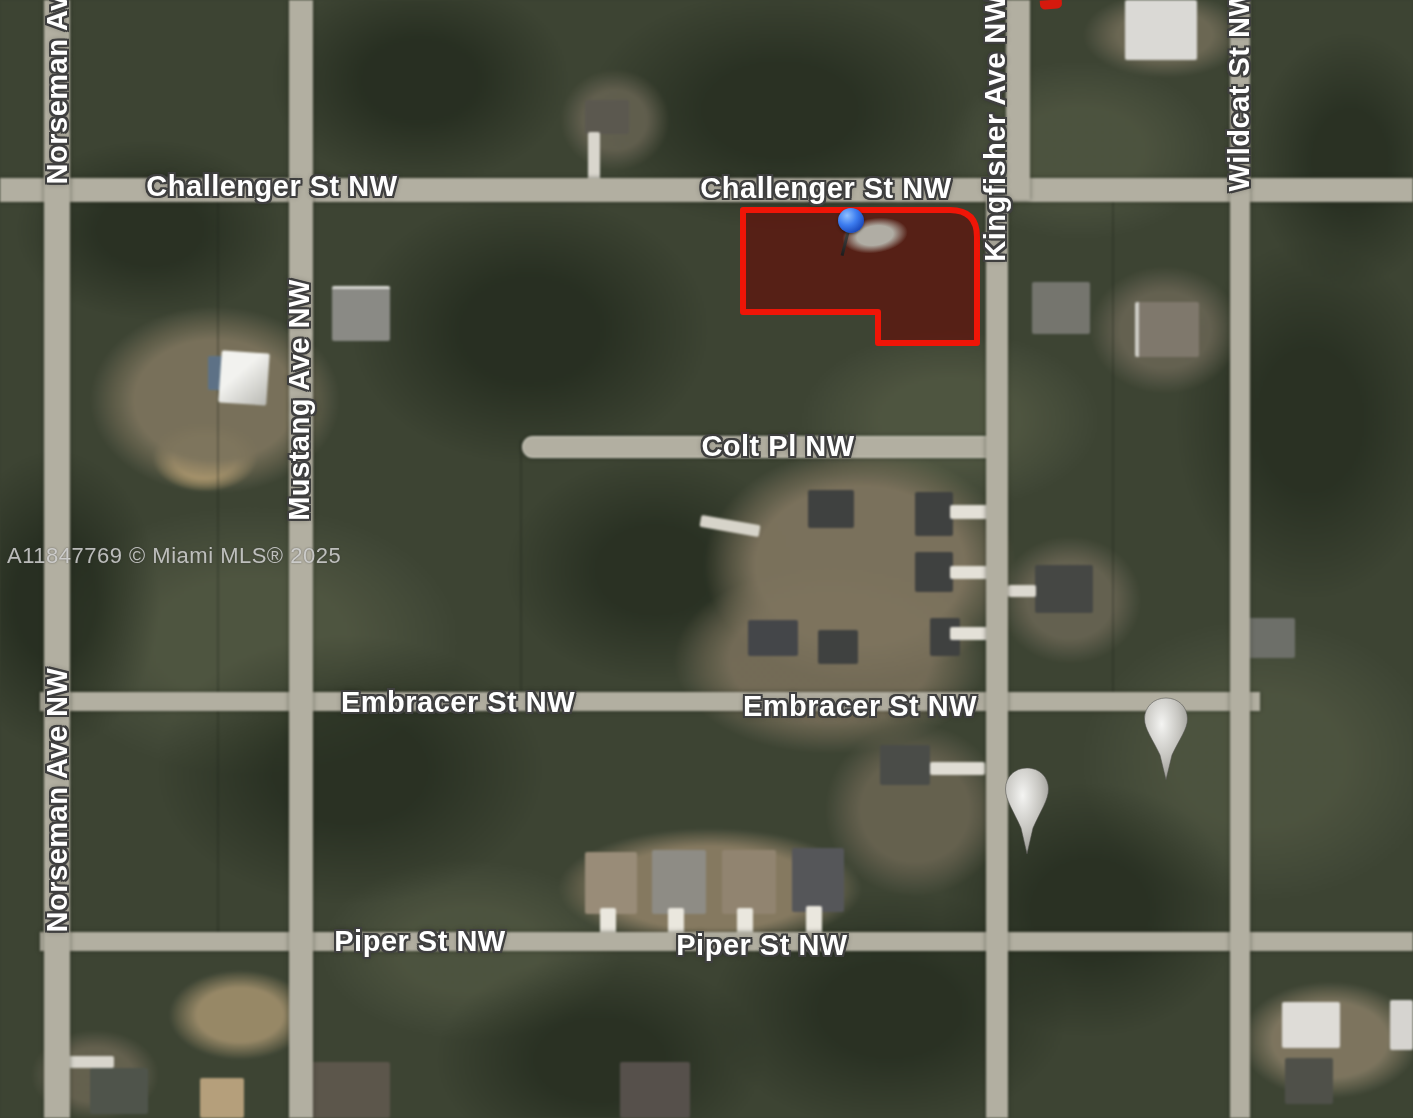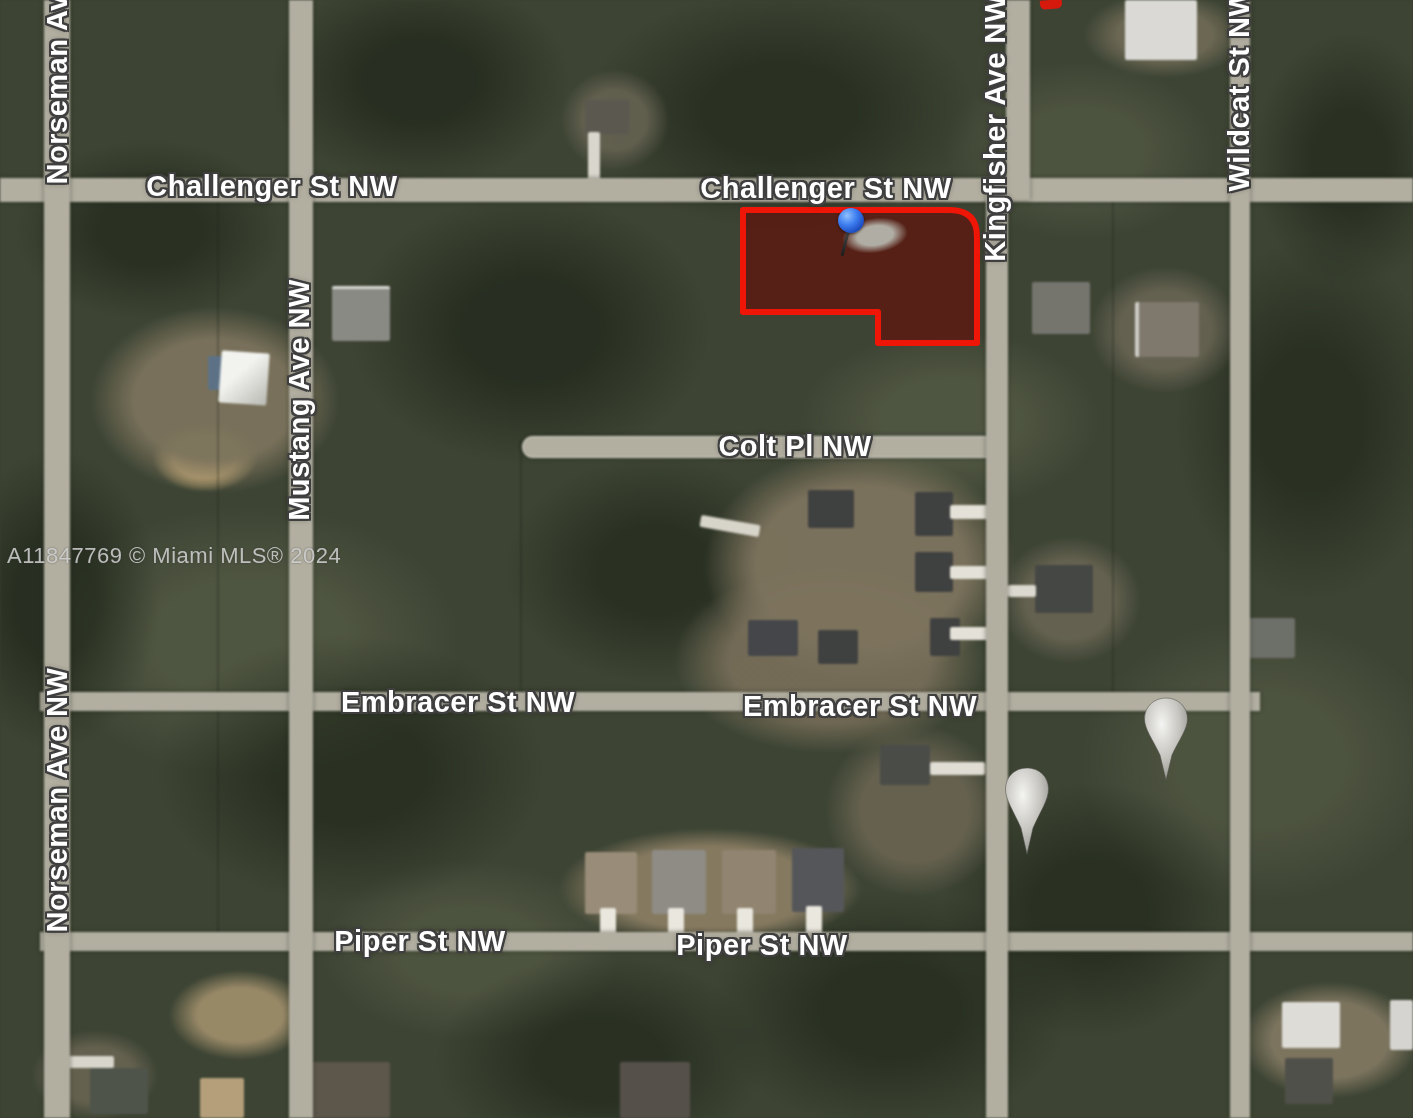--- a/index.html
+++ b/index.html
@@ -191,25 +191,25 @@
           <stop offset="100%" stop-color="#8e8d88"></stop>
       </radialGradient>
     </defs>
     <path d="M23 2 C35.5 2 44.5 11 44.5 23 C44.5 33 36.5 43 29 59 L23 84 L17 59 C9.5 43 1.5 33 1.5 23 C1.5 11 10.5 2 23 2 Z" fill="url(#bg2)" stroke="rgba(80,80,76,0.55)" stroke-width="1"></path>
   </svg>
 
   <div id="red-fragment"></div>
 
   <div class="street-label" style="left:272px;top:186px;">Challenger St NW</div>
   <div class="street-label" style="left:826px;top:188px;">Challenger St NW</div>
-  <div class="street-label" style="left:795px;top:446px;">Colt Pl NW</div>
+  <div class="street-label" style="left:778px;top:446px;">Colt Pl NW</div>
   <div class="street-label" style="left:458px;top:702px;">Embracer St NW</div>
   <div class="street-label" style="left:860px;top:706px;">Embracer St NW</div>
   <div class="street-label" style="left:420px;top:941px;">Piper St NW</div>
   <div class="street-label" style="left:762px;top:945px;">Piper St NW</div>
   <div class="street-label vert" style="left:57px;top:52px;">Norseman Ave NW</div>
   <div class="street-label vert" style="left:57px;top:800px;">Norseman Ave NW</div>
   <div class="street-label vert" style="left:299px;top:400px;">Mustang Ave NW</div>
   <div class="street-label vert" style="left:995px;top:128px;">Kingfisher Ave NW</div>
   <div class="street-label vert" style="left:1239px;top:90px;">Wildcat St NW</div>
 
-  <div id="watermark">A11847769 © Miami MLS® 2024</div>
+  <div id="watermark">A11847769 © Miami MLS® 2025</div>
 </div>
 
 </body></html>

